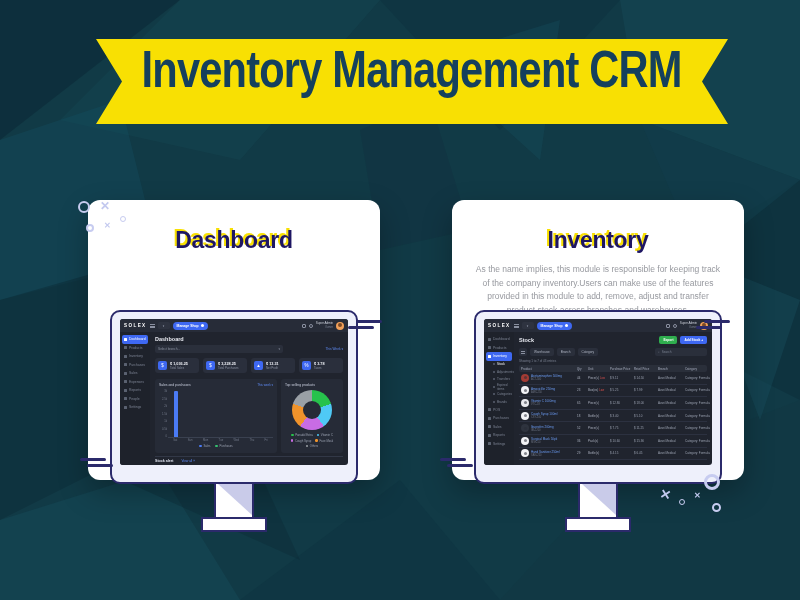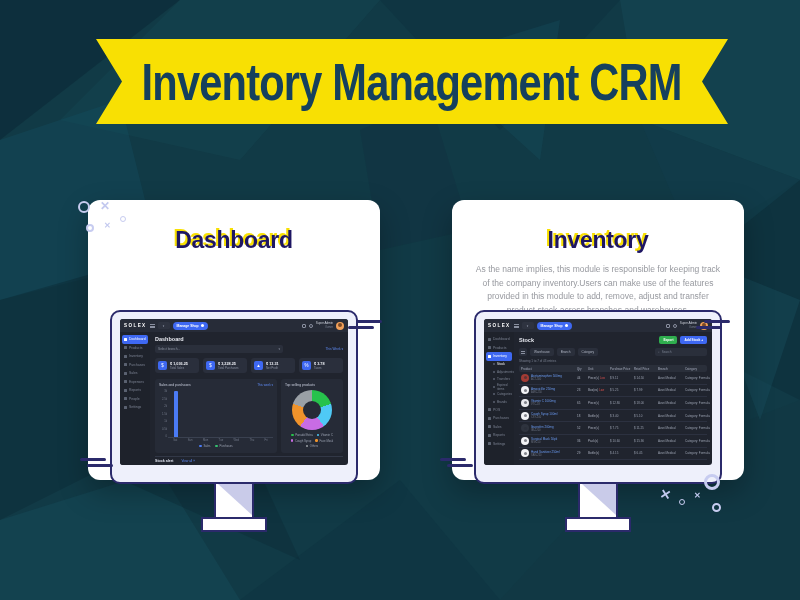--- a/index.html
+++ b/index.html
@@ -2,21 +2,21 @@
 <html><head>
 <meta charset="utf-8">
 <style>
   *{margin:0;padding:0;box-sizing:border-box;}
   html,body{width:800px;height:600px;overflow:hidden;}
   body{background:#113a46;font-family:"Liberation Sans",sans-serif;position:relative;-webkit-text-size-adjust:none;}
   .bg-poly{position:absolute;inset:0;width:800px;height:600px;}
 
   
   .ribbon{position:absolute;left:96px;top:39px;width:632px;height:85px;background:#f8e003;
-          display:flex;align-items:center;justify-content:center;
+          display:flex;justify-content:center;
           clip-path:polygon(0 0,100% 0,calc(100% - 26px) 50%,100% 100%,0 100%,26px 50%);}
   .ribbon-text{font-size:52px;font-weight:bold;color:#15405d;letter-spacing:-1px;
                transform:scaleX(.8);white-space:nowrap;}
 
   
   .card{position:absolute;top:200px;width:292px;height:280px;background:#ffffff;border-radius:12px;
         box-shadow:0 12px 30px rgba(0,0,0,.28);}
   .card-left{left:88px;}
   .card-right{left:452px;}
   .card-title{margin-top:27px;text-align:center;font-size:23px;font-weight:800;color:#1e1663;

